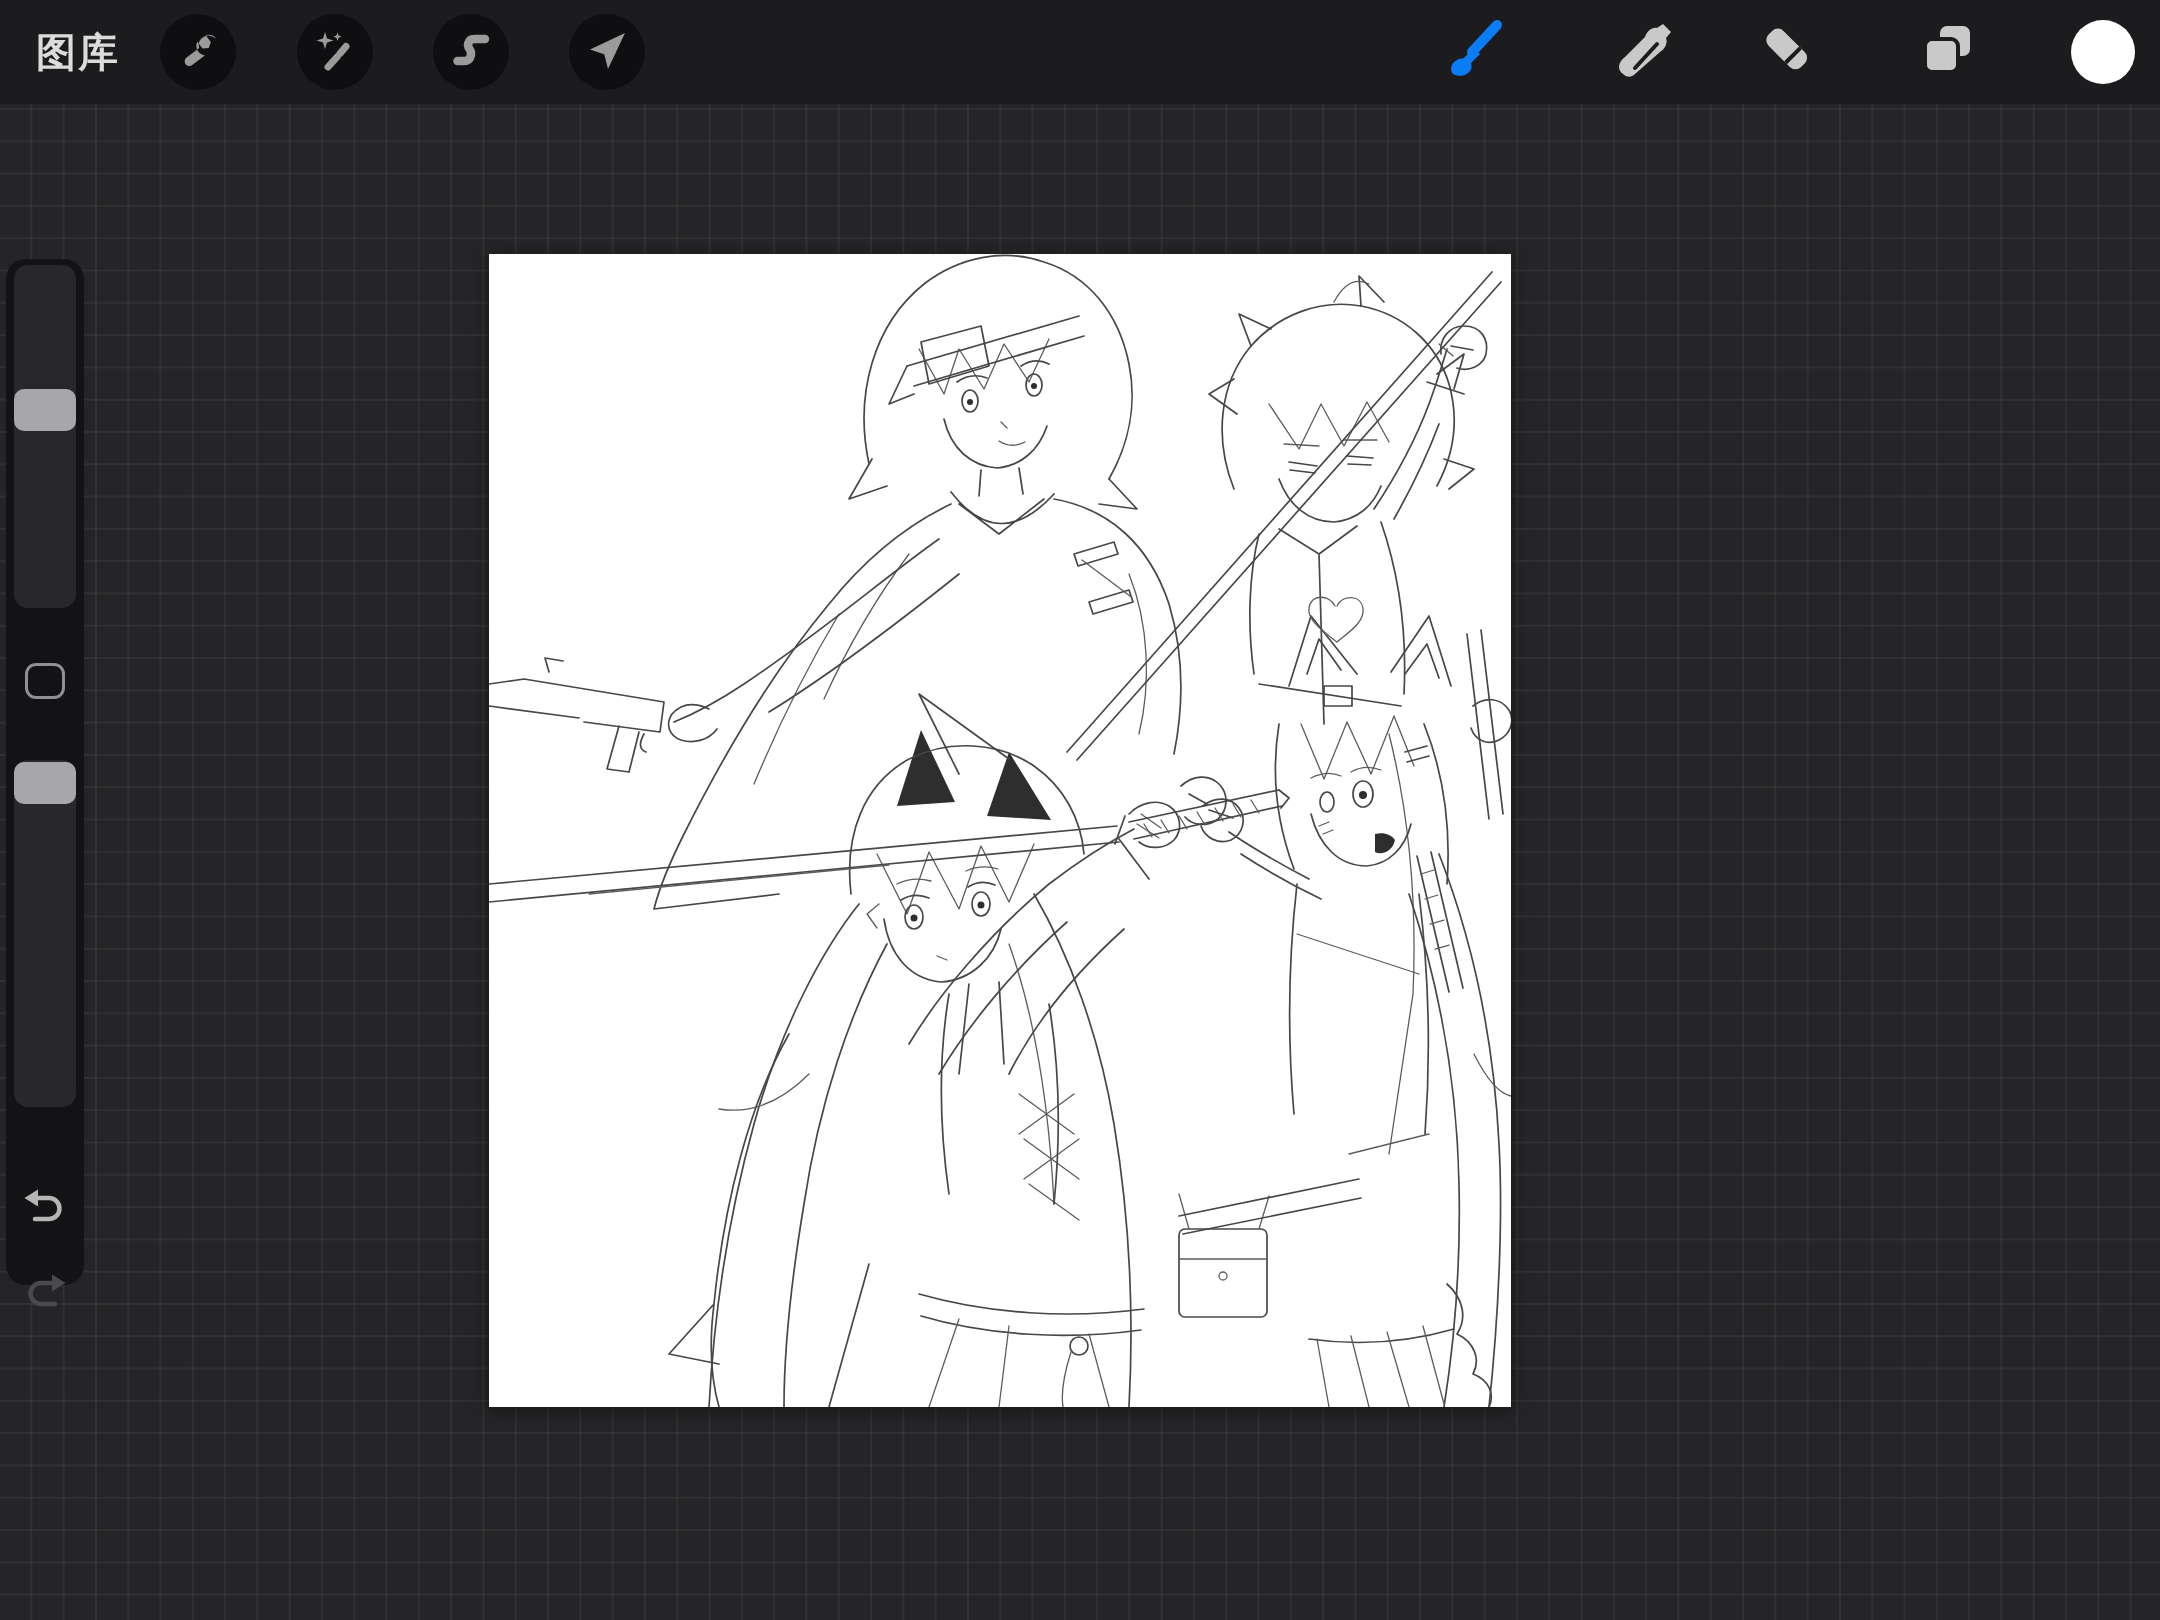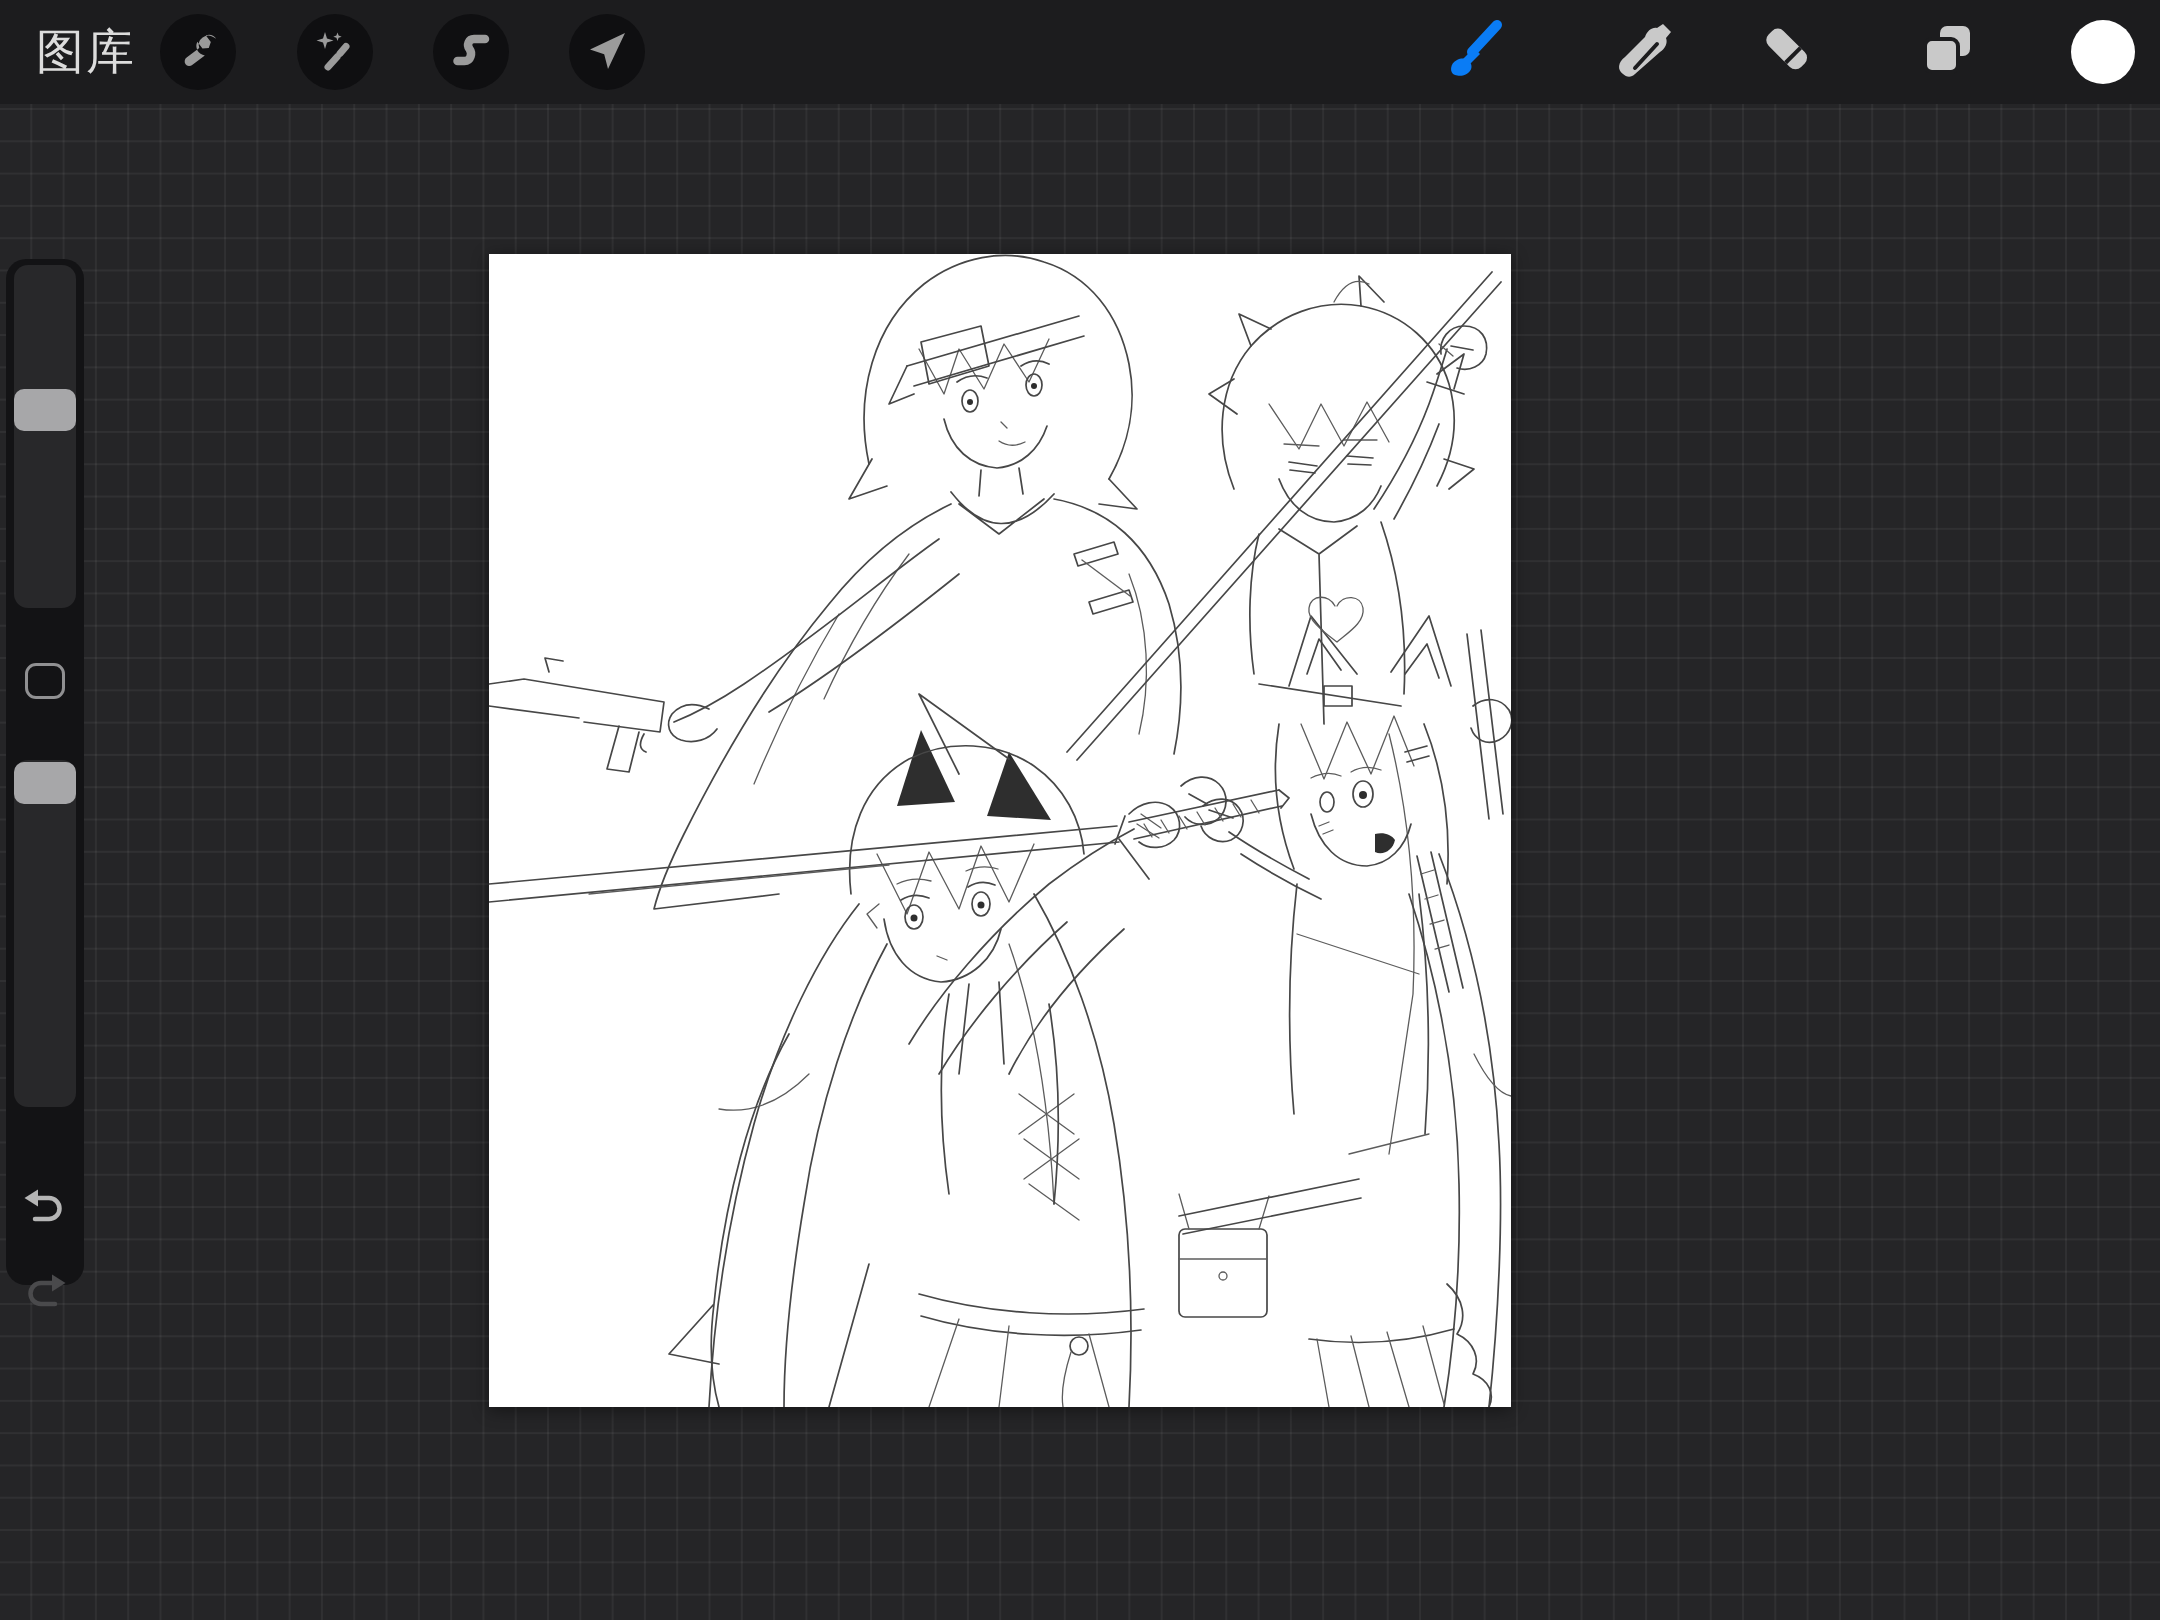--- a/index.html
+++ b/index.html
@@ -3,21 +3,21 @@
 <meta charset="utf-8">
 <style>
   * { margin:0; padding:0; box-sizing:border-box; }
   html,body { width:2160px; height:1620px; overflow:hidden; background:#252527;
               font-family:"Liberation Sans","DejaVu Sans",sans-serif; }
 
   
   .topbar { position:absolute; left:0; top:0; width:2160px; height:104px;
             background:#1c1c1e; z-index:30; }
   .gallery-label { position:absolute; left:36px; top:0; height:104px; line-height:104px;
-                   font-size:48px; color:#dcdcdc; letter-spacing:2px; }
+                   font-size:40px; color:#dcdcdc; letter-spacing:2px;font-weight:bold; }
   .tool-circle { position:absolute; top:14px; width:76px; height:76px; border-radius:50%;
                  background:#0f0f11; display:flex; align-items:center; justify-content:center; }
   .tc-wrench { left:160px; } .tc-wand { left:297px; } .tc-sel { left:433px; } .tc-move { left:569px; }
   .right-tool { position:absolute; top:14px; width:76px; height:76px;
                 display:flex; align-items:center; justify-content:center; }
   .rt-brush { left:1436px; } .rt-smudge { left:1607px; } .rt-eraser { left:1749px; }
   .rt-layers { left:1909px; }
   .color-swatch { position:absolute; left:2071px; top:20px; width:64px; height:64px;
                   border-radius:50%; background:#ffffff; }
 

